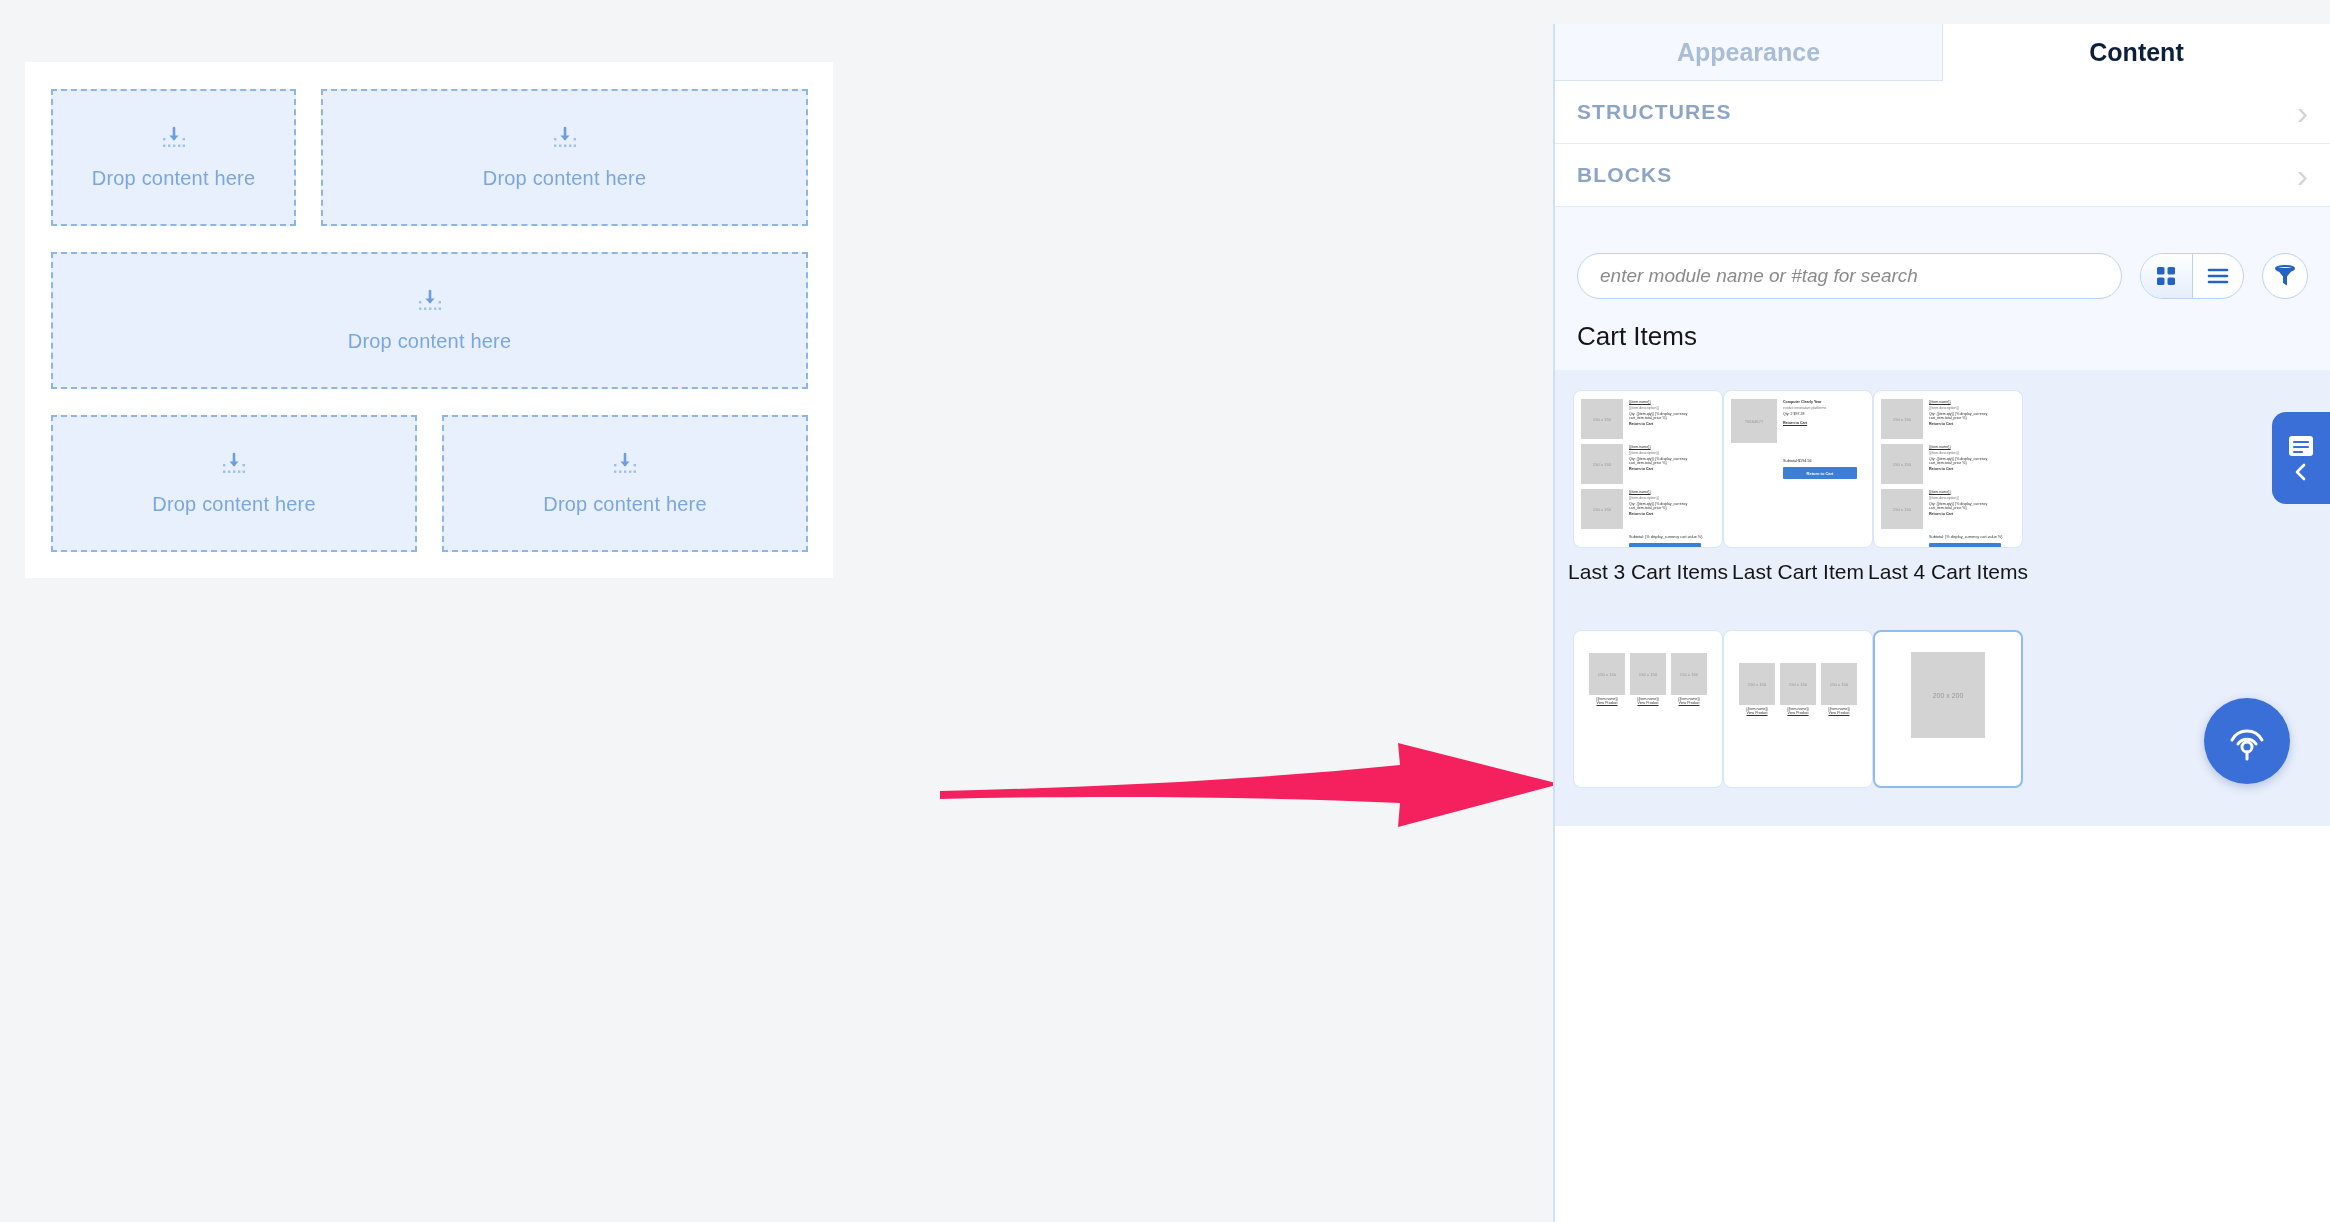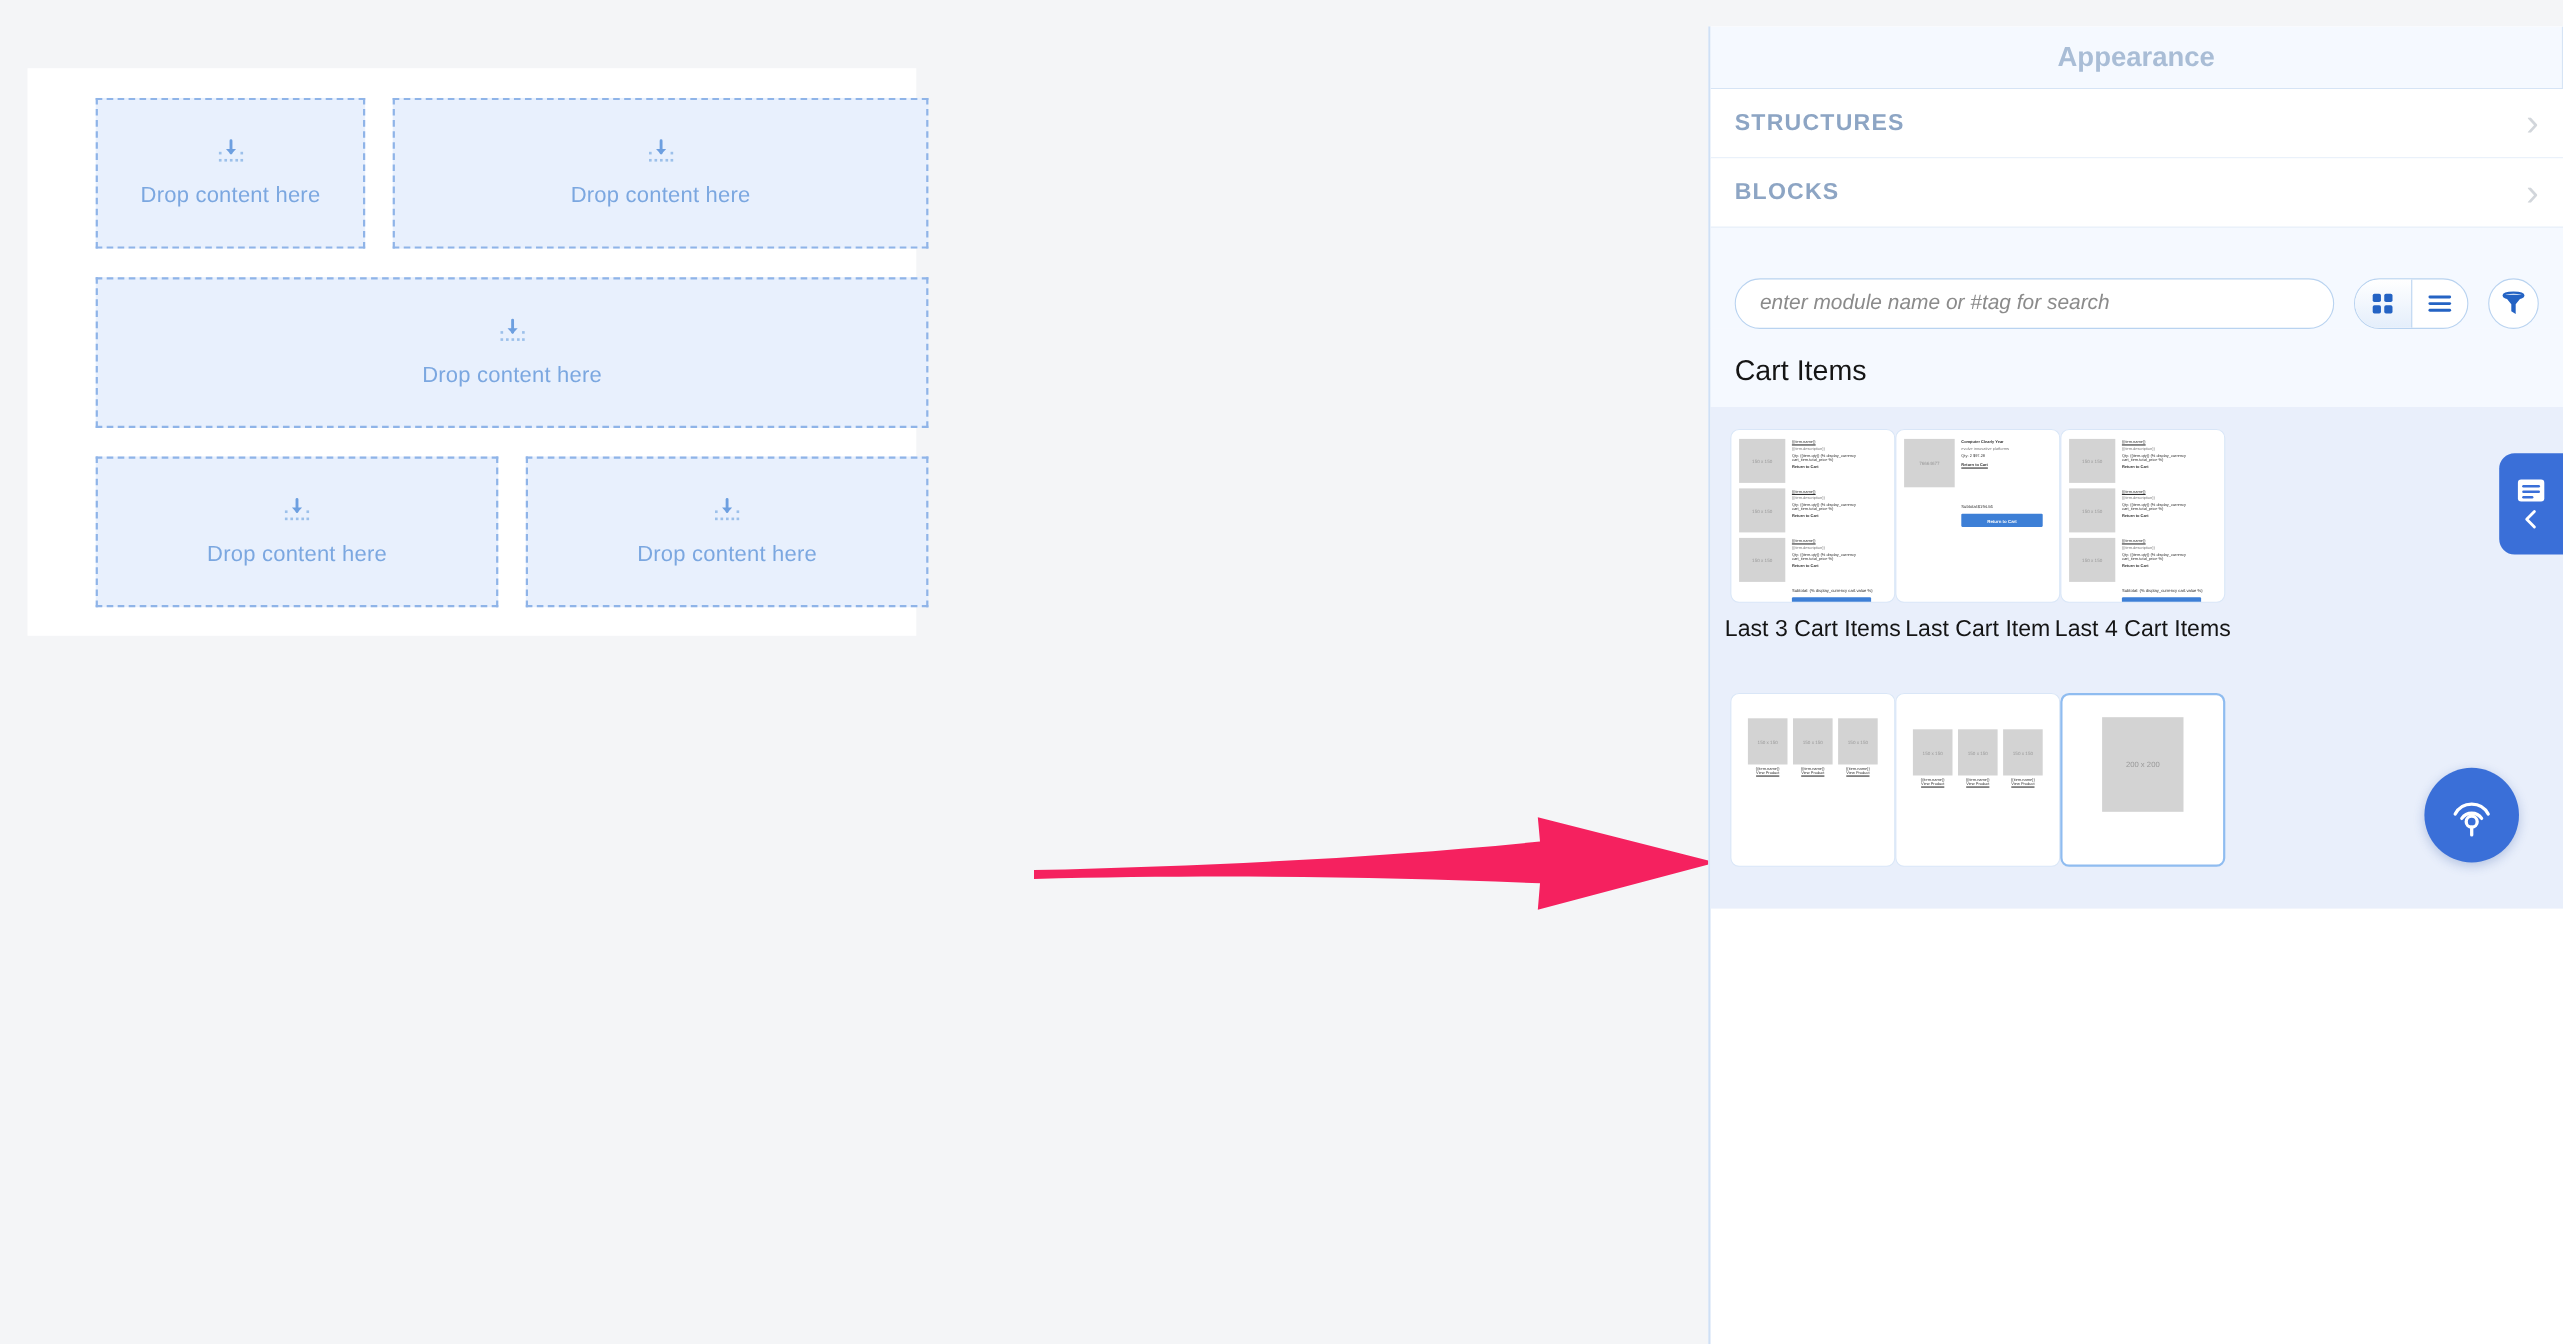--- a/index.html
+++ b/index.html
@@ -23,21 +23,20 @@
     background: #ffffff;
   }
   .dropzone {
     background: #e8f0fd;
     border: 2px dashed #8fb4e8;
     display: flex;
     flex-direction: column;
     align-items: center;
     justify-content: center;
     gap: 14px;
-    margin-left: 36px;
   }
   .dz-label {
     color: #7ba7e0;
     font-size: 20px;
     letter-spacing: .2px;
     white-space: nowrap;
   }
   .dz-icon { width: 30px; height: 28px; display:block; }
 
   
@@ -344,20 +343,23 @@
       <path d="M10 56 C 180 52, 330 44, 470 30 L 468 8 L 630 49 L 468 92 L 470 68 C 330 62, 180 60, 10 64 Z" fill="#f5215f"></path>
     </svg>
   </div>
 
   <div class="right-panel">
 
     <div class="tabbar">
       <div class="tab inactive">
         <span>Appearance</span>
       </div>
+      <div class="tab active">
+        <span>Content</span>
+      </div>
     </div>
 
     <div class="acc-head">
       <span class="acc-title">STRUCTURES</span>
       <div class="acc-right">
         <span class="chev-right">›</span>
       </div>
     </div>
 
     <div class="acc-head">

